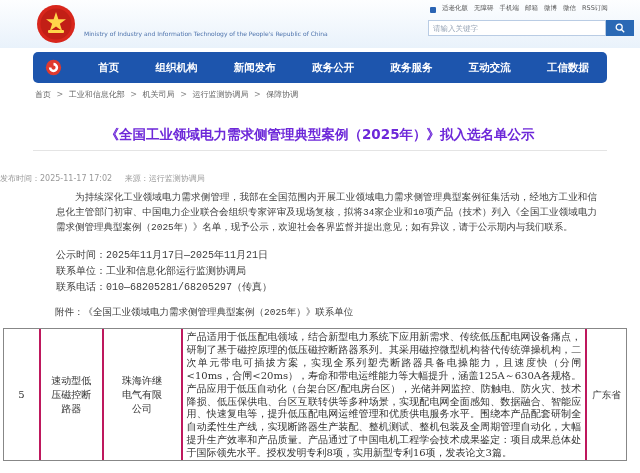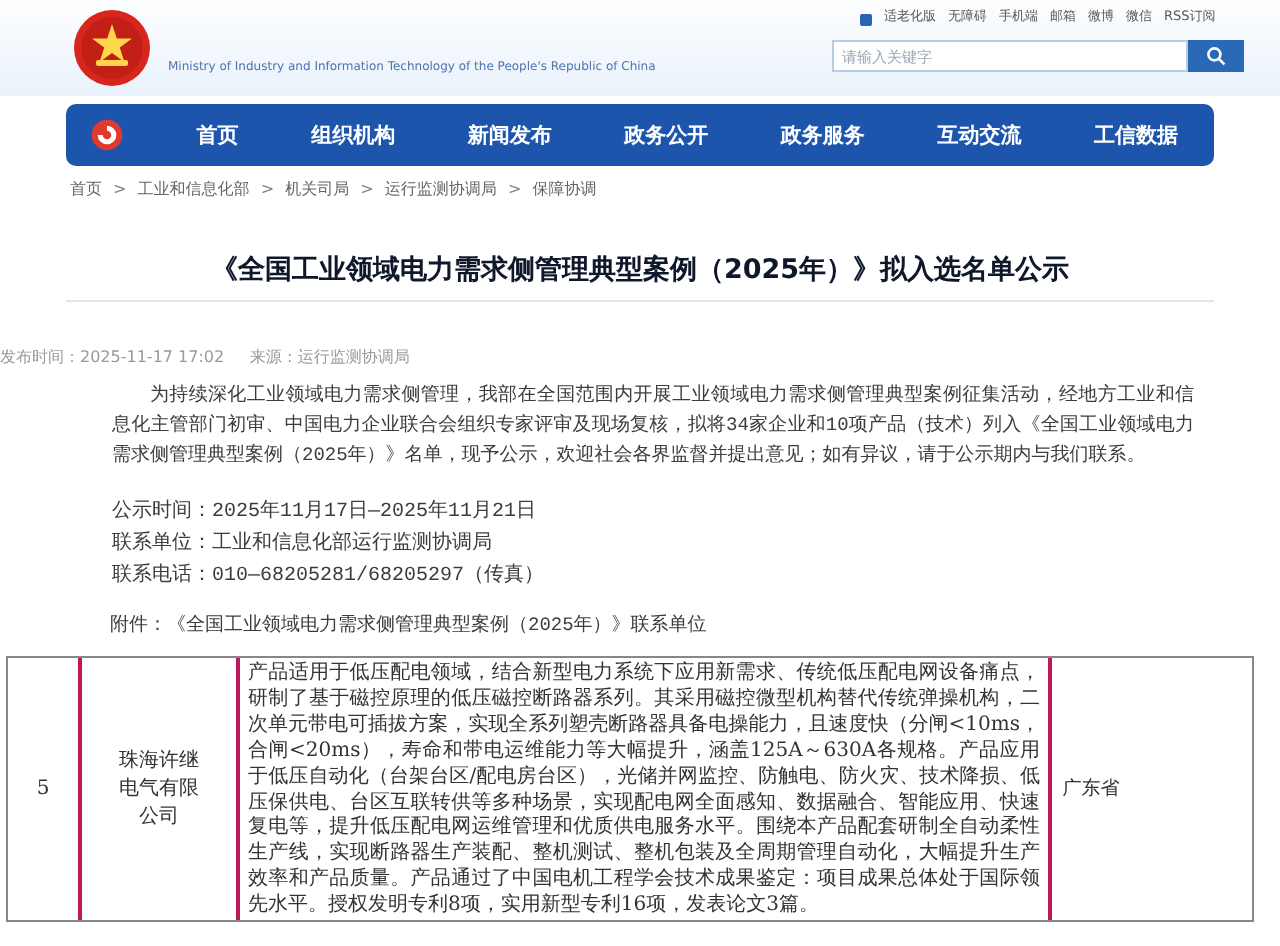--- a/index.html
+++ b/index.html
@@ -12,39 +12,39 @@
   .header { position:absolute; left:0; top:0; width:640px; height:48px;
     background:linear-gradient(#fdfeff,#e9f2fb); }
   .emblem { position:absolute; left:36px; top:4px; width:40px; height:40px; }
   .htitle { position:absolute; left:83px; top:9px; font-size:15px; font-weight:bold;
     color:#15489c; letter-spacing:0.5px; white-space:nowrap; }
   .hsub { position:absolute; left:84px; top:30px; font-size:6px; color:#4f74ad; white-space:nowrap; }
   .toplinks { position:absolute; left:430px; top:4px; width:205px; display:flex;
     align-items:flex-end; gap:6px; font-size:6.5px; color:#555; white-space:nowrap; }
   .toplinks .dot { width:6px; height:6px; background:#2a64b4; border-radius:1px; display:inline-block; }
   .toplinks span[data-interactable="true"] { cursor:pointer; }
-  .searchbar { position:absolute; left:416px; top:20px; height:16px; display:flex; }
+  .searchbar { position:absolute; left:428px; top:20px; height:16px; display:flex; }
   .searchbar input { width:178px; height:16px; border:1px solid #b9cce4; background:#fff;
     font-size:7.5px; color:#333; padding:0 4px; outline:none; }
   .searchbar input::placeholder { color:#9aa7b8; }
   .searchbtn { width:28px; height:16px; background:#2a69b5; border:none; display:flex;
     align-items:center; justify-content:center; cursor:pointer; }
   
   .nav { position:absolute; left:33px; top:52px; width:574px; height:31px;
     background:#1d55ad; border-radius:5px; display:flex; align-items:center;
     padding:0 18px 0 12px; justify-content:space-between; }
   .navlogo { width:17px; height:17px; }
   .nav a { color:#ffffff; font-size:10.5px; font-weight:bold; text-decoration:none; cursor:pointer; }
   
   .crumb { position:absolute; left:35px; top:89px; font-size:8px; color:#666; }
   .crumb .sep { margin:0 3px; color:#888; }
   .crumb span[data-interactable="true"] { cursor:pointer; }
   
   .atitle { position:absolute; left:33px; top:126px; width:574px; text-align:center;
-    font-size:13.5px; font-weight:bold; color:#0f172a; }
+    font-size:13.5px; font-weight:bold; color:#6d28d9; }
   .divider { position:absolute; left:33px; top:150px; width:574px; height:1px; background:#e4e4e4; }
   .meta { position:absolute; left:0; top:173px; width:640px; 
     font-size:8px; color:#999; }
   .meta b { font-weight:normal; color:#999; }
   .doc { font-family:Liberation Mono, monospace; color:#3c3c3c; }
   .para { position:absolute; left:56px; top:190px; width:541px; font-size:9.5px;
     line-height:15.2px; text-align:justify; text-indent:2em; }
   .infoline { position:absolute; left:56px; width:541px; font-size:10px; white-space:nowrap; }
   .il1 { top:248px; } .il2 { top:264px; } .il3 { top:280px; }
   .attach { position:absolute; left:55px; top:306px; width:560px; font-size:9.5px; white-space:nowrap; }
@@ -134,18 +134,19 @@
   </div>
 
   <div class="doc para" data-interactable="false">为持续深化工业领域电力需求侧管理，我部在全国范围内开展工业领域电力需求侧管理典型案例征集活动，经地方工业和信息化主管部门初审、中国电力企业联合会组织专家评审及现场复核，拟将34家企业和10项产品（技术）列入《全国工业领域电力需求侧管理典型案例（2025年）》名单，现予公示，欢迎社会各界监督并提出意见；如有异议，请于公示期内与我们联系。</div>
   <div class="doc infoline il1" data-interactable="false">公示时间：2025年11月17日—2025年11月21日</div>
   <div class="doc infoline il2" data-interactable="false">联系单位：工业和信息化部运行监测协调局</div>
   <div class="doc infoline il3" data-interactable="false">联系电话：010—68205281/68205297（传真）</div>
   <div class="doc attach" data-interactable="true">附件：《全国工业领域电力需求侧管理典型案例（2025年）》联系单位</div>
 
   <div class="tbl" data-interactable="false">
     <div class="cell cc c-no" data-interactable="false">5</div>
+    <div class="cell cc c-name" data-interactable="false">速动型低压磁控断路器</div>
     <div class="cell cc c-comp" data-interactable="false">珠海许继电气有限公司</div>
     <div class="cell c-desc" data-interactable="false">产品适用于低压配电领域，结合新型电力系统下应用新需求、传统低压配电网设备痛点，研制了基于磁控原理的低压磁控断路器系列。其采用磁控微型机构替代传统弹操机构，二次单元带电可插拔方案，实现全系列塑壳断路器具备电操能力，且速度快（分闸&lt;10ms，合闸&lt;20ms），寿命和带电运维能力等大幅提升，涵盖125A～630A各规格。产品应用于低压自动化（台架台区/配电房台区），光储并网监控、防触电、防火灾、技术降损、低压保供电、台区互联转供等多种场景，实现配电网全面感知、数据融合、智能应用、快速复电等，提升低压配电网运维管理和优质供电服务水平。围绕本产品配套研制全自动柔性生产线，实现断路器生产装配、整机测试、整机包装及全周期管理自动化，大幅提升生产效率和产品质量。产品通过了中国电机工程学会技术成果鉴定：项目成果总体处于国际领先水平。授权发明专利8项，实用新型专利16项，发表论文3篇。</div>
     <div class="cell cc c-prov" data-interactable="false">广东省</div>
   </div>
 
 </div>
 
 </body></html>

